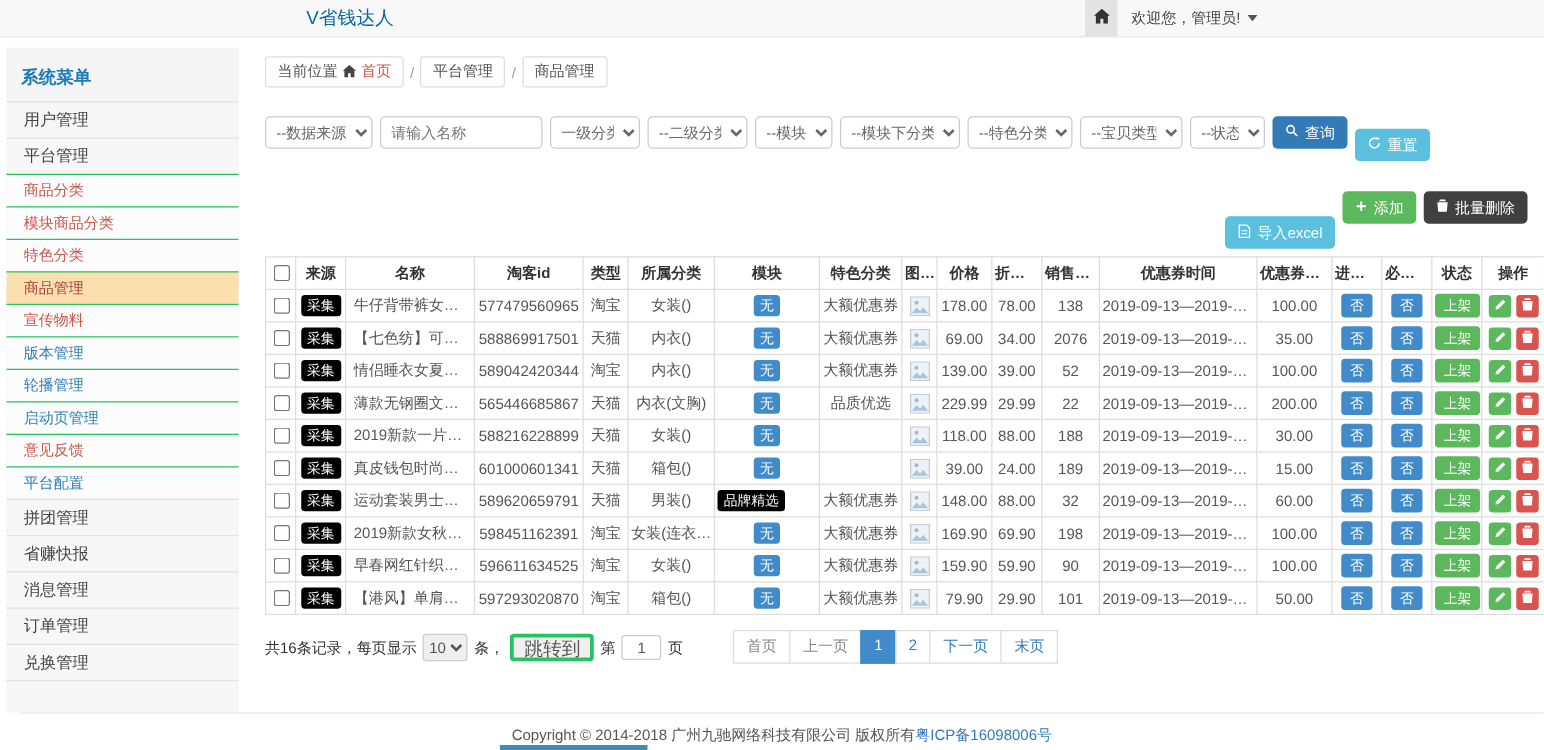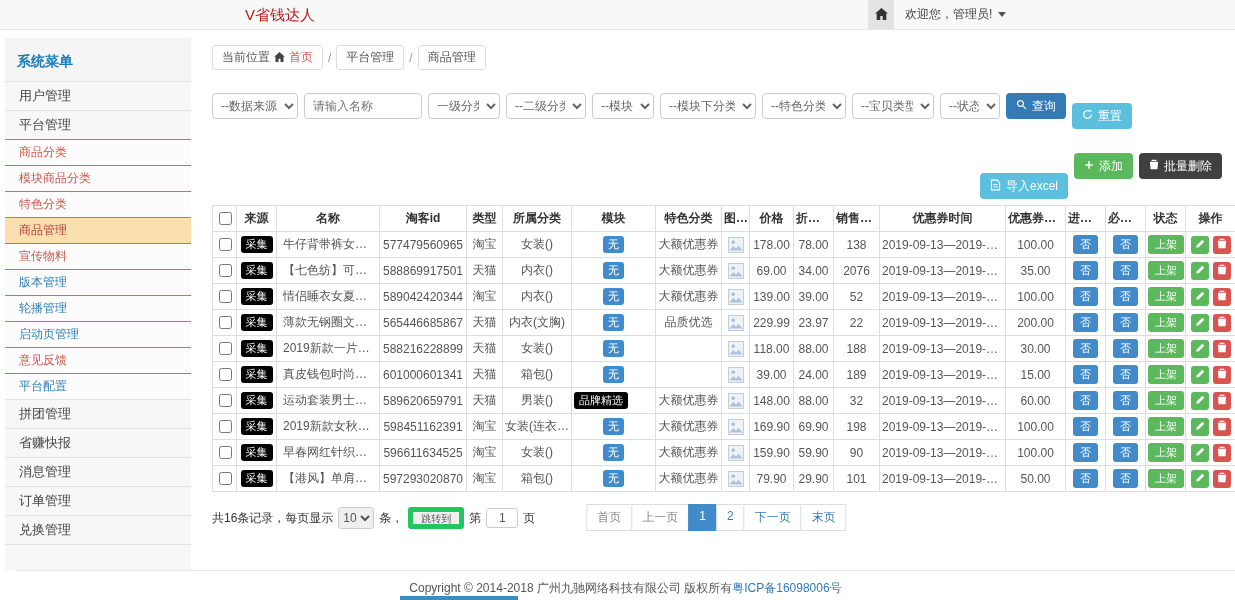--- a/index.html
+++ b/index.html
@@ -1,21 +1,21 @@
 <!DOCTYPE html>
 <html><head>
 <meta charset="utf-8">
 <style>
   * { box-sizing: border-box; }
   body { margin:0; font-family:"Liberation Sans","DejaVu Sans",sans-serif; background:#fff; }
   .page { position:relative; width:1235px; height:600px; overflow:hidden; background:#fff; }
 
   
   .topbar { position:absolute; top:0; left:0; right:0; height:30px; background:#f8f8f8; border-bottom:1px solid #e7e7e7; }
-  .brand { position:absolute; left:245px; top:0; height:21px; line-height:30px; color:#b91c1c; font-size:15px; }
+  .brand { position:absolute; left:245px; top:0; height:21px; line-height:30px; color:#0369a1; font-size:15px; }
   .home-btn { position:absolute; left:868px; top:0; width:26px; height:29px; background:#e3e3e3; display:flex; align-items:center; justify-content:center; cursor:pointer; }
   .welcome { position:absolute; left:905px; top:0; height:29px; display:flex; align-items:center; font-size:12px; color:#444; cursor:pointer; }
   .caret { display:inline-block; width:0; height:0; border-left:4px solid transparent; border-right:4px solid transparent; border-top:5px solid #555; margin-left:6px; }
 
   
   .sidebar { position:absolute; left:5px; top:38px; width:186px; height:532px; background:#f5f5f5; overflow:hidden; }
   .sidebar-title { color:#1a7bb8; font-weight:bold; font-size:14px; padding:15px 12px 10px; }
   .side-top { height:29px; line-height:28px; padding:0 14px; font-size:13px; color:#444; border-top:1px solid #e2e2e2; background:#f7f7f7; cursor:pointer; }
   .side-sub { height:26px; line-height:25px; padding:0 14px; font-size:12px; border-top:1px solid #22c55e; background:#fcfcfc; cursor:pointer; white-space:nowrap; overflow:hidden; }
   .c-red { color:#c9574b; }
@@ -58,21 +58,21 @@
   .btn-mini { border:none; border-radius:3px; color:#fff; font-size:11px; padding:2px 7px; cursor:pointer; font-family:inherit; }
   .bm-blue { background:#428bca; }
   .bm-green { background:#5cb85c; }
   .op-btn { width:18px; height:18px; border:none; border-radius:3px; display:inline-flex; align-items:center; justify-content:center; margin:0 2px; cursor:pointer; vertical-align:middle; padding:0; }
   .ob-green { background:#5cb85c; }
   .ob-red { background:#d9534f; }
 
   .pagebar { position:relative; margin-top:12px; height:30px; font-size:12px; color:#333; }
   .page-summary { position:absolute; left:0; top:3px; display:flex; align-items:center; gap:5px; }
   .pp-select { height:22px; border:1px solid #ccc; border-radius:3px; font-size:12px; color:#555; font-family:inherit; }
-  .jump-btn { height:22px; background:#f0f0f0; border:5px solid #22c55e; border-radius:3px; font-size:10px; color:#555; padding:0 8px; cursor:pointer; font-family:inherit; }
+  .jump-btn { height:22px; background:#f0f0f0; border:3px solid #22c55e; border-radius:3px; font-size:15px; color:#555; padding:0 8px; cursor:pointer; font-family:inherit; }
   .jump-input { width:32px; height:20px; border:1px solid #ccc; border-radius:3px; font-size:12px; text-align:center; color:#555; font-family:inherit; }
   .pager { position:absolute; left:50%; top:0; transform:translateX(-50%); display:flex; }
   .pg { border:1px solid #ddd; background:#fff; color:#337ab7; padding:4px 10px; margin-left:-1px; cursor:pointer; text-decoration:none; }
   .pg.disabled { color:#888; }
   .pg.active { background:#428bca; border-color:#428bca; color:#fff; }
 
   .footer { position:absolute; left:16px; right:0; top:570px; height:30px; border-top:1px solid #e7e7e7; background:#fff; text-align:center; font-size:12px; color:#555; padding-top:9px; }
   .icp-link { color:#337ab7; text-decoration:none; cursor:pointer; }
   .scroll-thumb { position:absolute; left:400px; top:596px; width:118px; height:4px; background:#3c8dbc; }
 </style>
@@ -130,21 +130,21 @@
       </span>
       <span class="bc-sep">/</span>
       <span class="bc-box link">平台管理</span>
       <span class="bc-sep">/</span>
       <span class="bc-box link">商品管理</span>
     </div>
 
     <div class="filters">
       <div class="fitems" id="filter-items">
           <select class="f-select" style="width: 86px;"><option>--数据来源--</option></select>
-          <input class="f-input" placeholder="请输入名称" style="width: 118px;">
+          <input class="f-input" placeholder="请输入名称" style="width: 130px;">
           <select class="f-select" style="width: 72px;"><option>一级分类</option></select>
           <select class="f-select" style="width: 80px;"><option>--二级分类--</option></select>
           <select class="f-select" style="width: 62px;"><option>--模块--</option></select>
           <select class="f-select" style="width: 96px;"><option>--模块下分类--</option></select>
           <select class="f-select" style="width: 84px;"><option>--特色分类--</option></select>
           <select class="f-select" style="width: 82px;"><option>--宝贝类型--</option></select>
           <select class="f-select" style="width: 60px;"><option>--状态--</option></select>
         </div>
       <button class="btn btn-primary">
         <span><svg width="11" height="11" viewBox="0 0 16 16">
@@ -332,21 +332,21 @@
             <td>天猫</td>
             <td>内衣(文胸)</td>
             <td><span class="badge badge-blue">无</span></td>
             <td>品质优选</td>
             <td><span class="thumb"><svg width="16" height="16" viewBox="0 0 16 16">
                   <rect x="0.5" y="0.5" width="15" height="15" fill="#eef2f6" stroke="#c2cdd8"></rect>
                   <circle cx="5.2" cy="5.2" r="1.6" fill="#9dbad6"></circle>
                   <path d="M1.5 13.5l3.8-4.6 2.8 2.8 2.4-3 4 4.8z" fill="#a8c4de"></path>
                 </svg></span></td>
             <td>229.99</td>
-            <td>23.97</td>
+            <td>29.99</td>
             <td>22</td>
             <td>2019-09-13—2019-09-17</td>
             <td>200.00</td>
             <td><button class="btn-mini bm-blue">否</button></td>
             <td><button class="btn-mini bm-blue">否</button></td>
             <td><button class="btn-mini bm-green">上架</button></td>
             <td><button class="op-btn ob-green">
                 <span><svg width="10" height="10" viewBox="0 0 16 16">
                     <path fill="#fff" d="M11.8 1.2l3 3L6 13l-3.8.8L3 10z"></path>
                   </svg></span>

